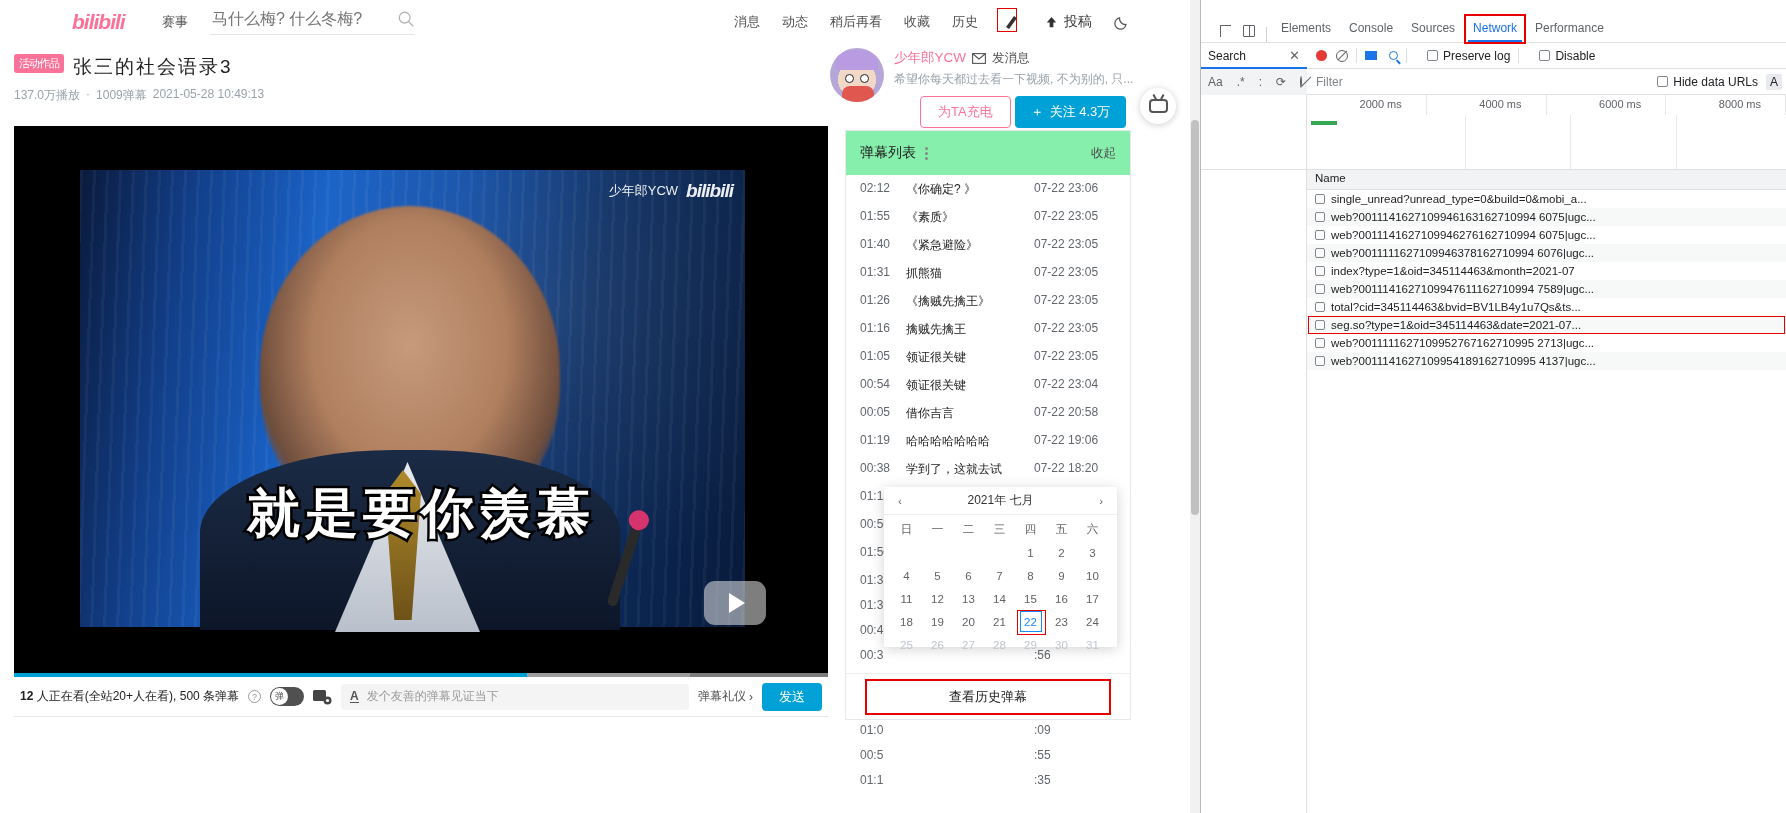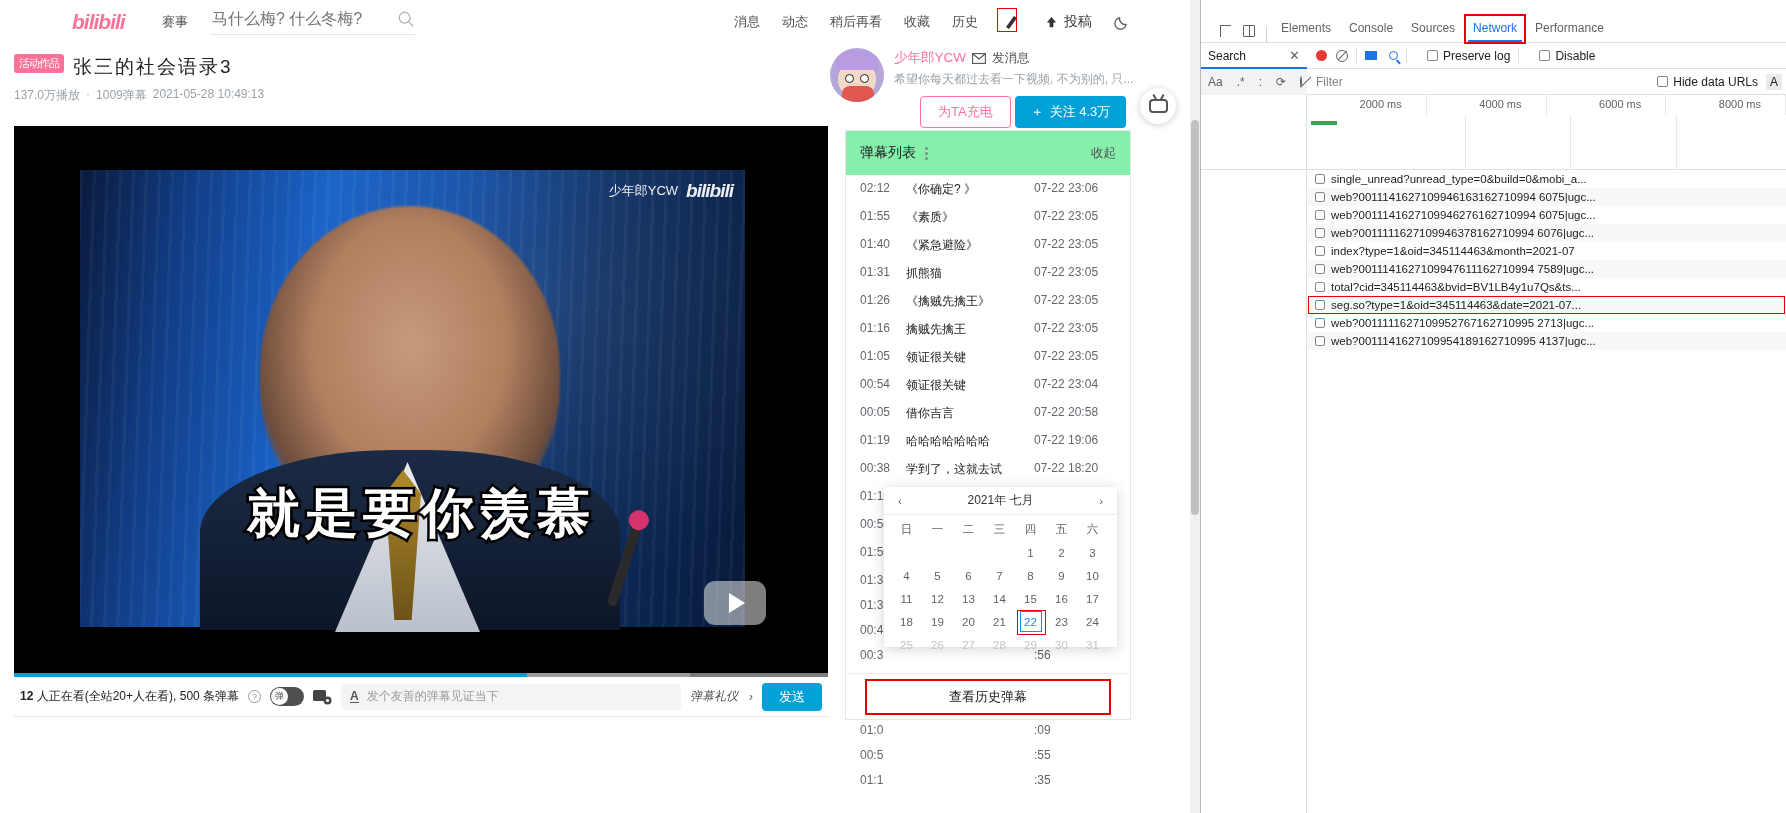--- a/index.html
+++ b/index.html
@@ -87,21 +87,21 @@
   .qmark { width:13px;height:13px;border:1px solid #9b9b9b;border-radius:50%;color:#9b9b9b;
            font-size:9px;display:inline-flex;align-items:center;justify-content:center;}
   .dm-toggle { width:34px; height:19px; border-radius:10px; background:#505050; position:relative;
                display:flex; align-items:center;}
   .dm-toggle .knob{ width:17px;height:17px;border-radius:50%;background:#fff;margin-left:1px;
                     color:#505050;font-size:9px;display:flex;align-items:center;justify-content:center;}
   .dm-set { width:19px; height:16px; position:relative; }
   .dm-input { flex:1; height:26px; background:#f4f4f4; border-radius:4px; display:flex;
               align-items:center; gap:8px; padding:0 9px; color:#9b9b9b; font-size:12px; }
   .dm-input .aico { font-weight:bold; color:#555; border-bottom:1.5px solid #555; line-height:12px;}
-  .gift { font-size:12px; color:#505050; display:flex; align-items:center; gap:11px;font-style:italic; }
+  .gift { font-size:12px; color:#505050; display:flex; align-items:center; gap:3px; }
   .send-btn { background:#00a1d6; color:#fff; border-radius:4px; padding:5px 17px; font-size:13px; }
 
   
   .upinfo { position:absolute; left:830px; top:48px; width:310px; display:flex; gap:10px; }
   .avatar { width:54px; height:54px; border-radius:50%; flex:0 0 54px; position:relative;
             background:radial-gradient(circle at 50% 58%, #f2d8c7 0 46%, #b6a7d9 46% 100%);
             overflow:hidden; }
   .avatar .hair{ position:absolute; left:6px; top:2px; width:42px; height:20px;
                  background:#b89be0; border-radius:50% 50% 0 0;}
   .avatar .eye { position:absolute; top:26px; width:9px; height:9px; border-radius:50%;
@@ -639,20 +639,21 @@
         <div class="ov-bar"></div>
         <div class="ov-colsep" style="left:33%"></div>
         <div class="ov-colsep" style="left:55%"></div>
         <div class="ov-colsep" style="left:77%"></div>
       </div>
     </div>
 
     <div class="dt-body">
       <div class="dt-sidebar"></div>
       <div class="dt-list">
+        <div class="name-hdr">Name</div>
         <div id="reqrows">
             <div class="req">
               <span class="cb"></span>
               <span class="txt">single_unread?unread_type=0&amp;build=0&amp;mobi_a...</span>
             </div>
             <div class="req">
               <span class="cb"></span>
               <span class="txt">web?0011141627109946163162710994 6075|ugc...</span>
             </div>
             <div class="req">

